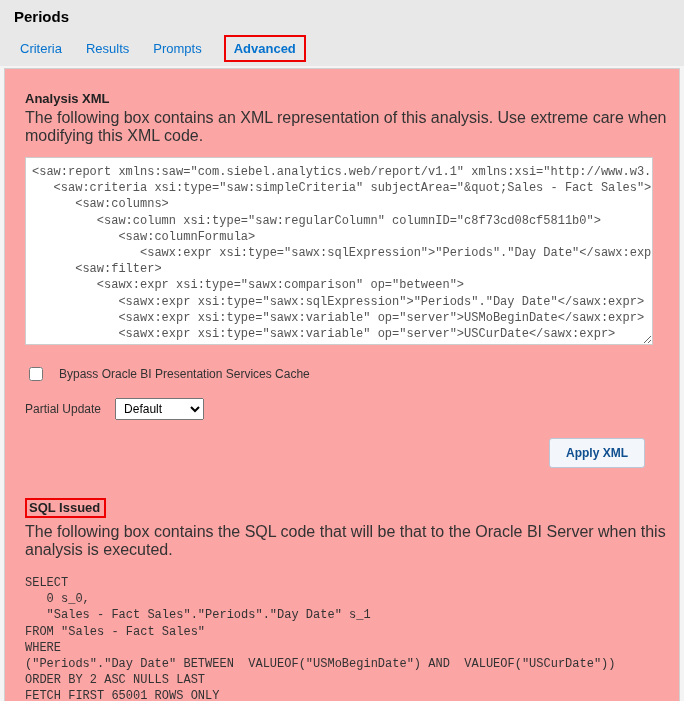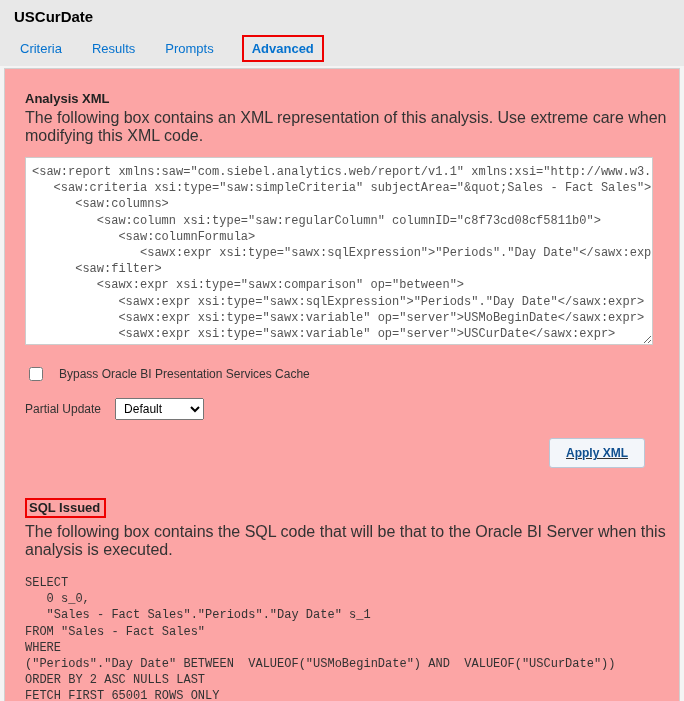--- a/index.html
+++ b/index.html
@@ -16,21 +16,21 @@
     padding: 8px 14px 4px 14px;
   }
   .title {
     font-size: 15px;
     font-weight: bold;
     color: #000;
     margin-bottom: 12px;
   }
   .tabs {
     display: flex;
-    gap: 26px;
+    gap: 20px;
     padding-left: 4px;
   }
   .tab {
     color: #0572ce;
     font-size: 13px;
     cursor: pointer;
     padding: 4px 2px;
   }
   .tab.active {
     font-weight: bold;
@@ -97,21 +97,20 @@
   .partial-row select {
     font-size: 12px;
     padding: 2px 24px 2px 4px;
     min-width: 84px;
   }
   .apply-row {
     margin-top: 18px;
     display: flex;
     justify-content: flex-end;
     padding-right: 22px;
-    text-decoration: underline;
   }
   .btn {
     background: #f3f6fa;
     border: 1px solid #b9c7d6;
     border-radius: 3px;
     color: #0f4f8f;
     font-weight: bold;
     font-size: 12px;
     padding: 7px 16px;
     cursor: pointer;
@@ -125,21 +124,21 @@
     color: #333;
     white-space: pre;
     line-height: 1.35;
     margin-top: 16px;
   }
 </style>
 </head>
 <body>
 
 <div class="header">
-  <div class="title">USCurDate</div>
+  <div class="title">Periods</div>
   <div class="tabs">
     <div class="tab">Criteria</div>
     <div class="tab">Results</div>
     <div class="tab">Prompts</div>
     <div class="tab-highlight">
       <div class="tab active" style="padding:2px 0;">Advanced</div>
     </div>
   </div>
 </div>
 

